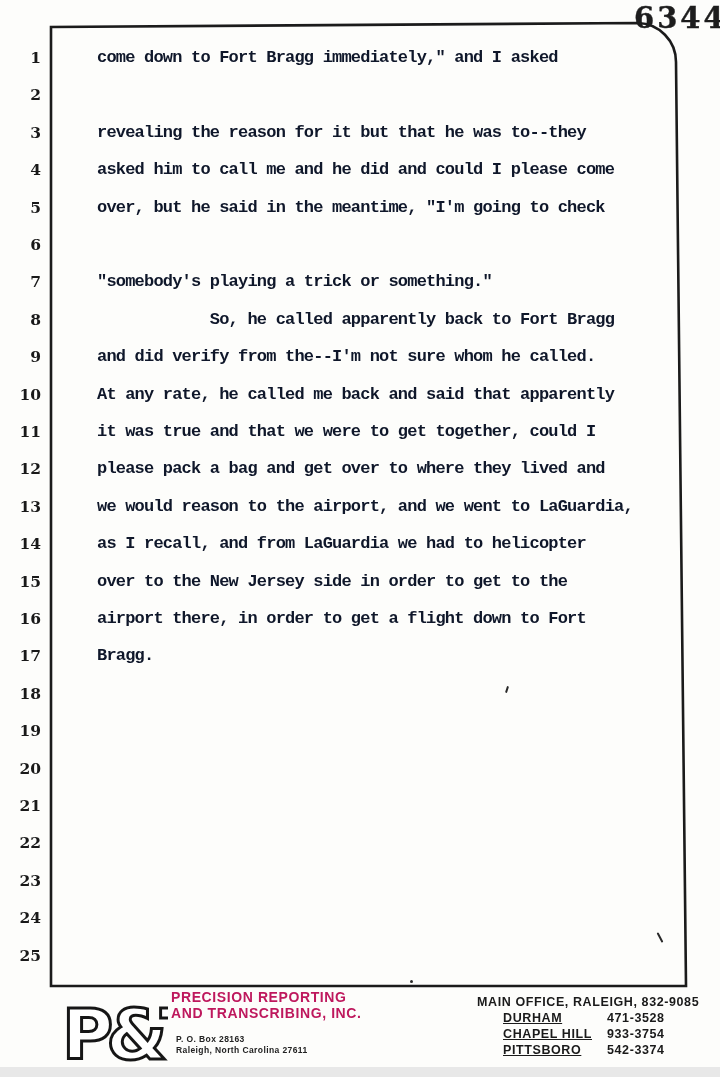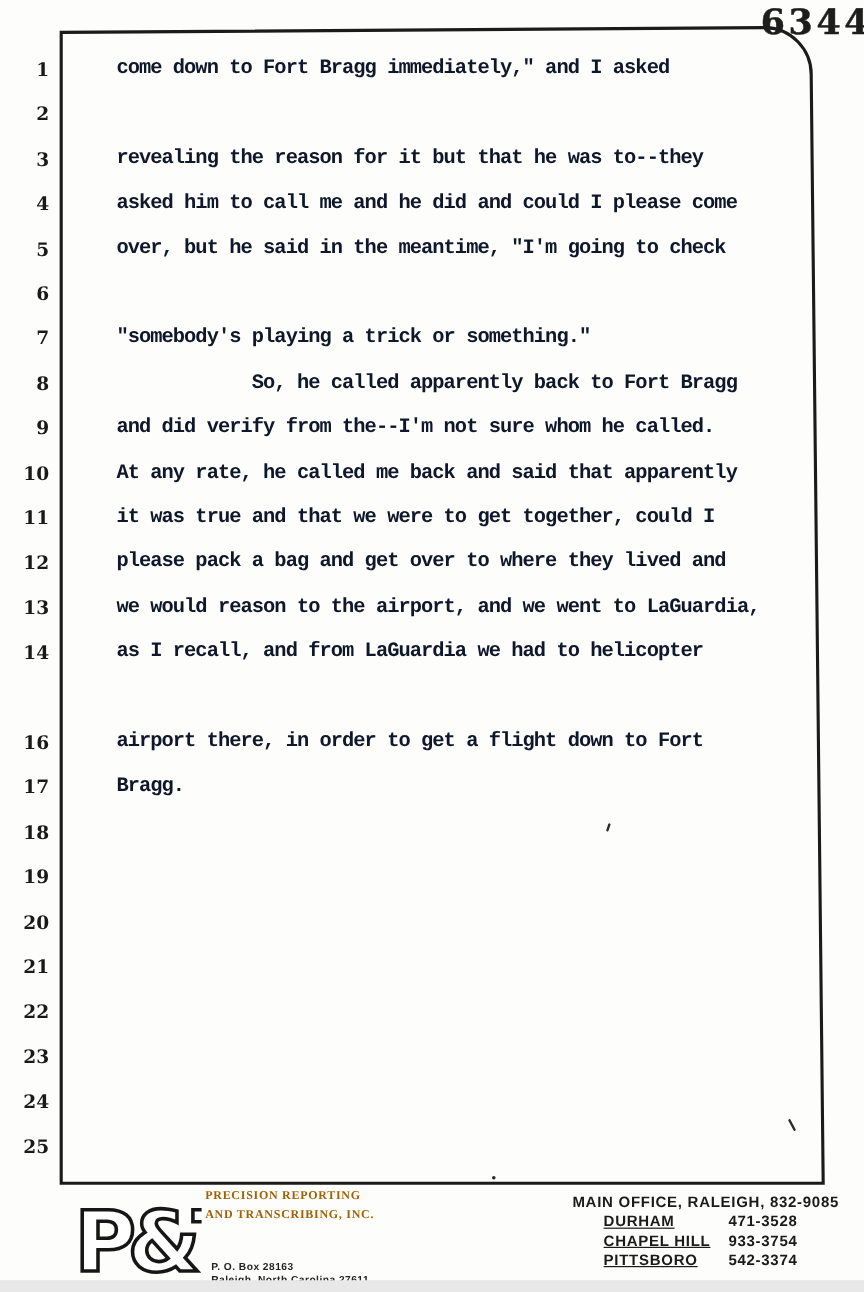--- a/index.html
+++ b/index.html
@@ -33,26 +33,26 @@
     position:absolute;left:97px;top:0;height:21px;
     font-size:17px;line-height:21px;font-weight:600;
     letter-spacing:-0.8px;
     white-space:pre;color:#0f172a;
   }
   
   .footer{position:absolute;left:0;top:986px;width:720px;height:91px;}
   .logo-svg{position:absolute;left:60px;top:7px;width:108px;height:82px;}
   .company{
     position:absolute;left:171px;top:3px;
-    font-family:Liberation Serif, serif;
-    font-weight:700;font-size:10px;line-height:16px;
-    letter-spacing:0.6px;color:#a16207;
+    font-family:Liberation Sans, sans-serif;
+    font-weight:700;font-size:14px;line-height:16px;
+    letter-spacing:0.6px;color:#be185d;
   }
   .pobox{
-    position:absolute;left:176px;top:64px;
+    position:absolute;left:176px;top:48px;
     font-family:"Liberation Sans","DejaVu Sans",sans-serif;
     font-weight:700;font-size:8.5px;line-height:11px;
     letter-spacing:0.4px;color:#222;
   }
   .contact{
     position:absolute;left:477px;top:8px;width:235px;
     font-family:"Liberation Sans","DejaVu Sans",sans-serif;
     font-weight:700;font-size:12.5px;line-height:16px;
     letter-spacing:0.6px;color:#1a1a1a;
   }
@@ -139,20 +139,24 @@
     <div class="row" style="top: 495.8px;">
       <span class="ln-no">13</span>
       <span class="ln-text">we would reason to the airport, and we went to LaGuardia,</span>
     </div>
 
     <div class="row" style="top: 533.2px;">
       <span class="ln-no">14</span>
       <span class="ln-text">as I recall, and from LaGuardia we had to helicopter</span>
     </div>
 
+    <div class="row" style="top: 570.6px;">
+      <span class="ln-no">15</span>
+      <span class="ln-text">over to the New Jersey side in order to get to the</span>
+    </div>
 
     <div class="row" style="top: 608px;">
       <span class="ln-no">16</span>
       <span class="ln-text">airport there, in order to get a flight down to Fort</span>
     </div>
 
     <div class="row" style="top: 645.4px;">
       <span class="ln-no">17</span>
       <span class="ln-text">Bragg.</span>
     </div>

